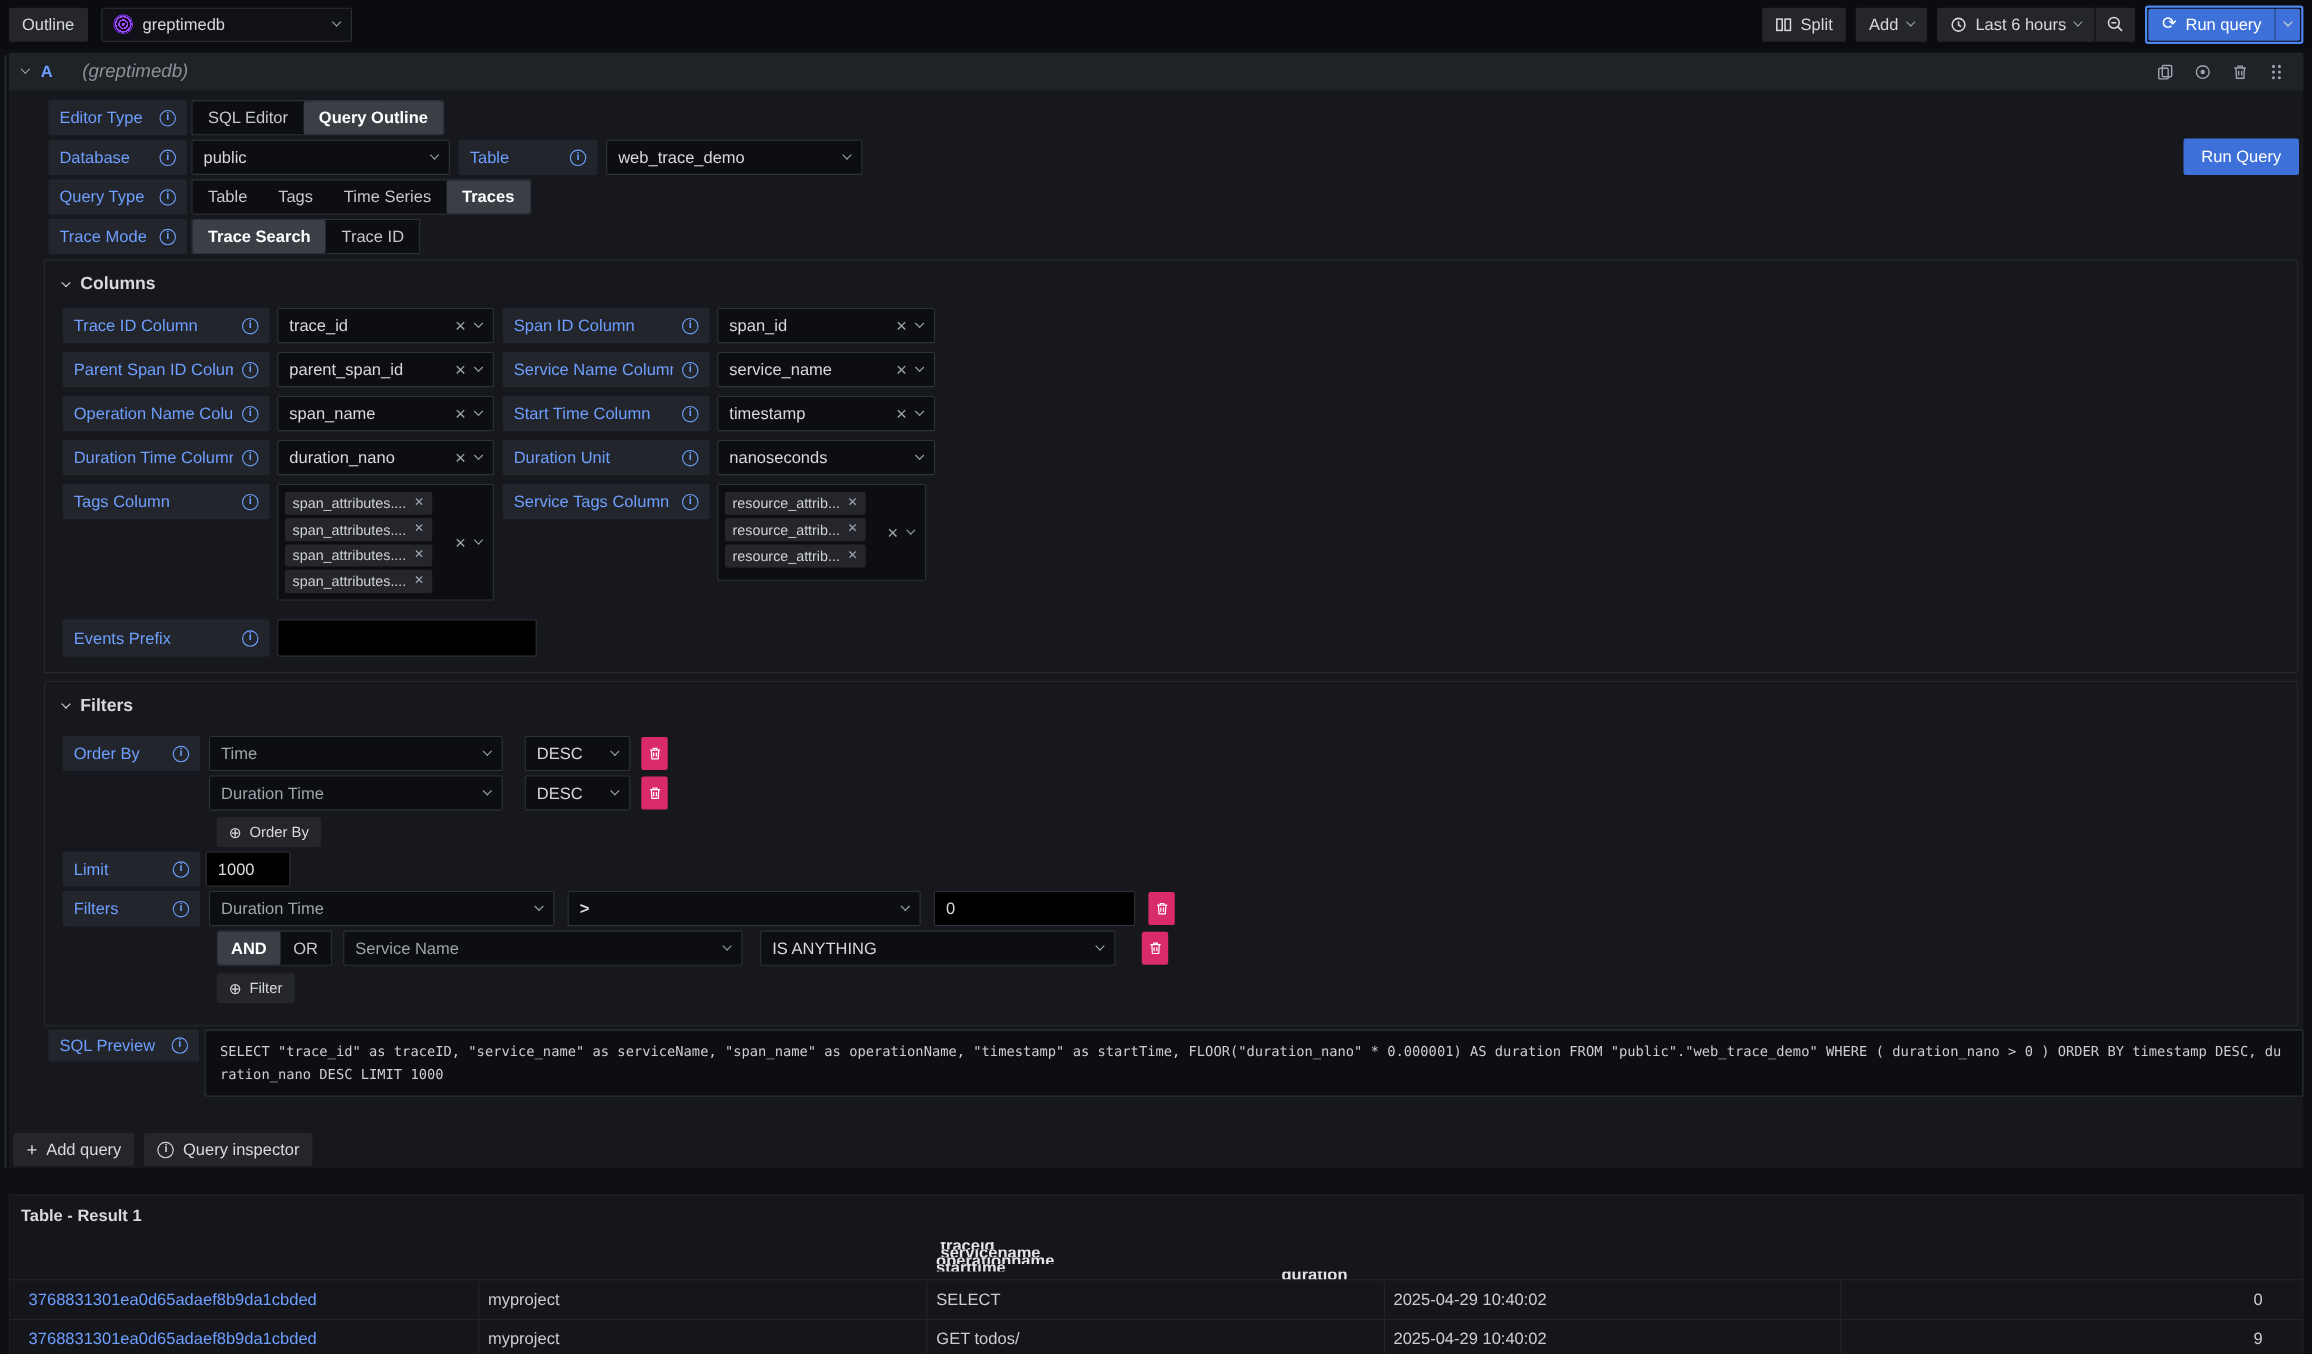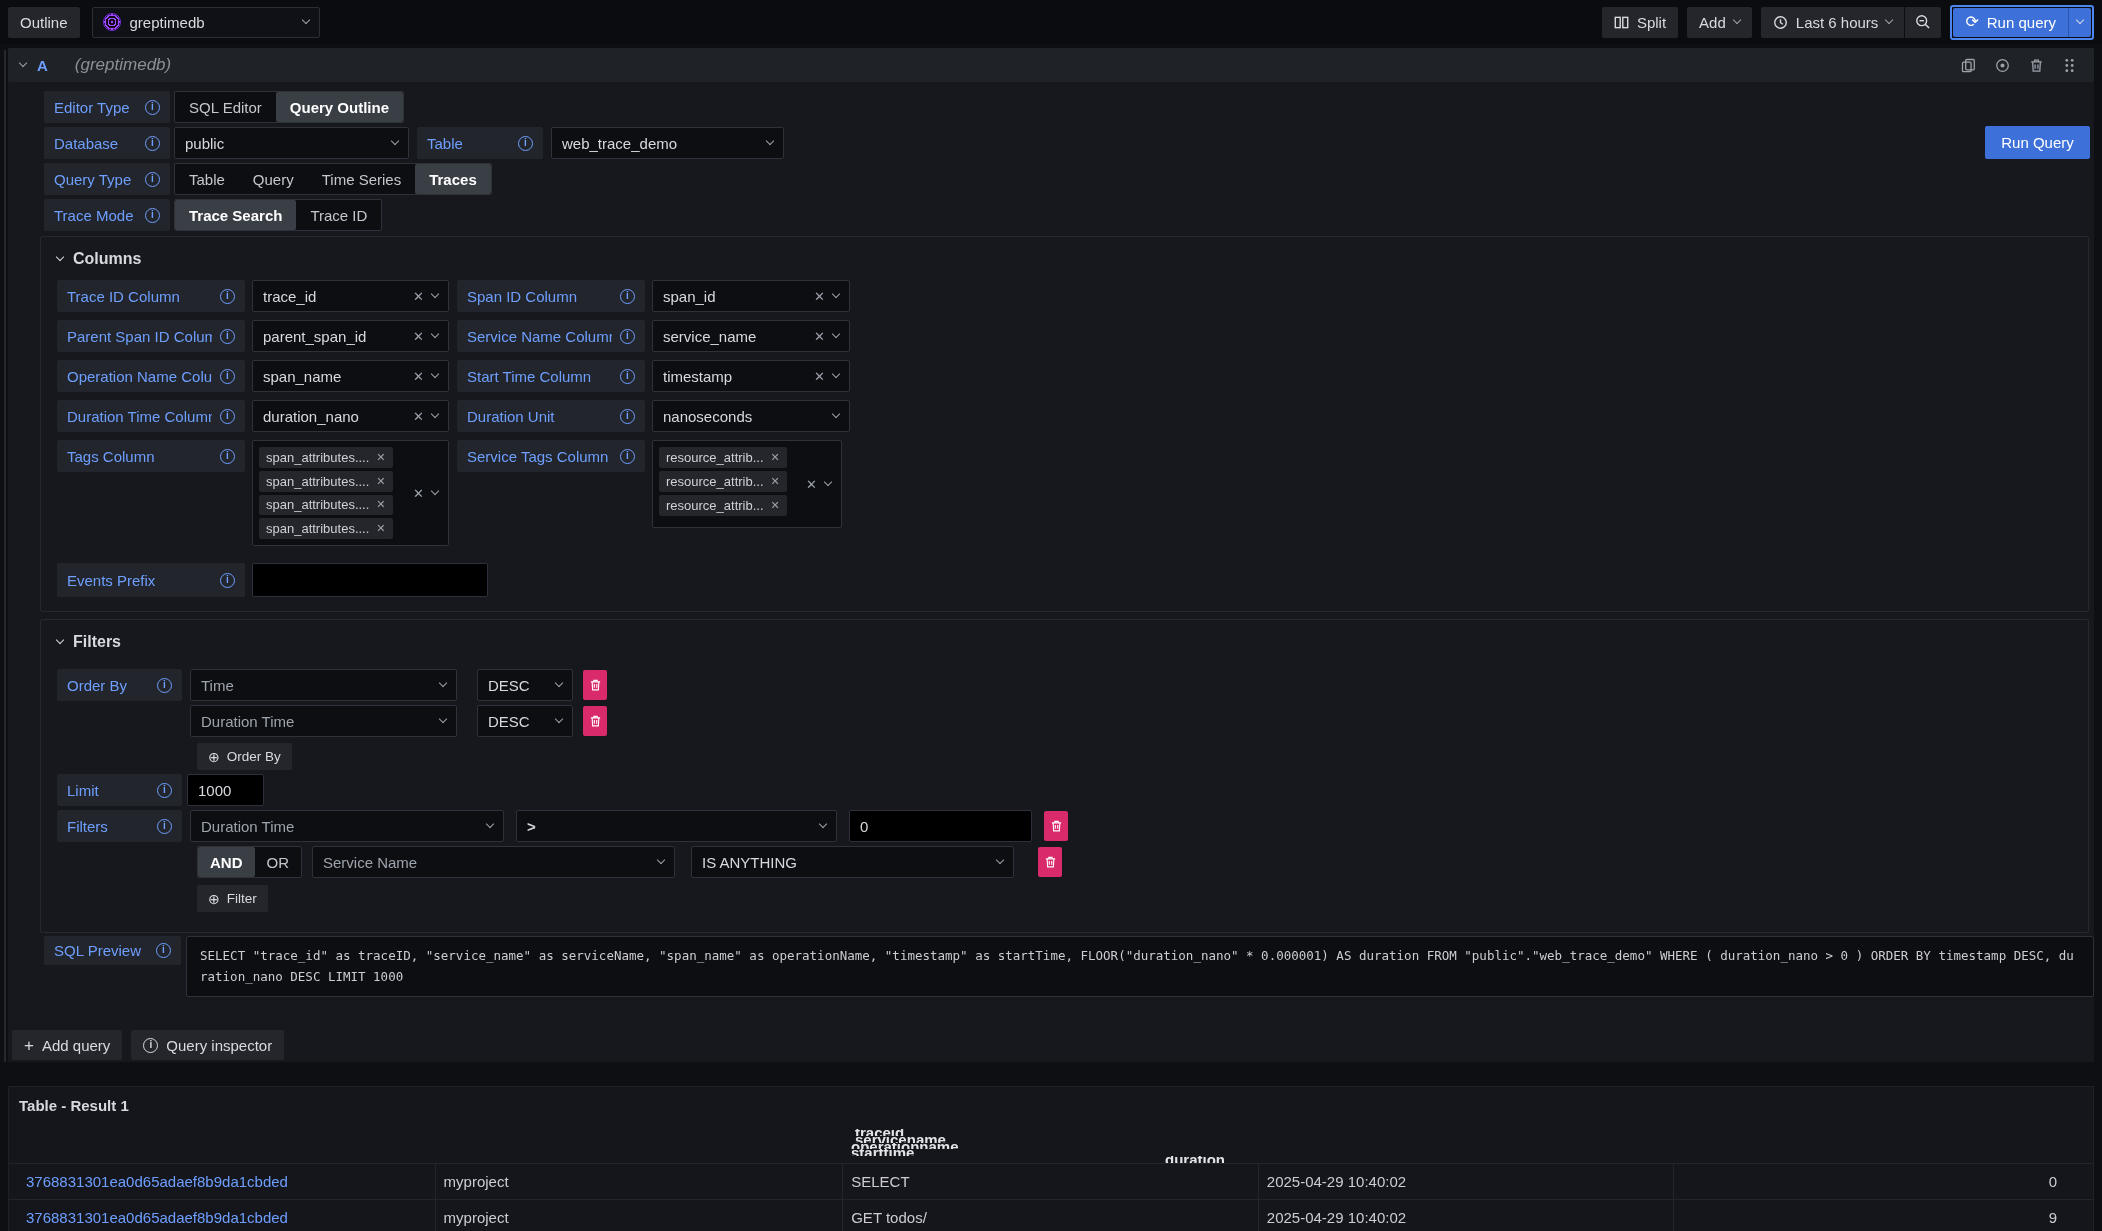--- a/index.html
+++ b/index.html
@@ -208,21 +208,21 @@
       </div>
     </div>
 
     <div class="row">
       <div class="lb w126">
         <span class="lt">Query Type</span>
         <span class="ic-info">i</span>
       </div>
       <div class="tabs">
         <div class="tab">Table</div>
-        <div class="tab">Query</div>
+        <div class="tab">Tags</div>
         <div class="tab">Time Series</div>
         <div class="tab sel">Traces</div>
       </div>
     </div>
 
     <div class="row">
       <div class="lb w126">
         <span class="lt">Trace Mode</span>
         <span class="ic-info">i</span>
       </div>

